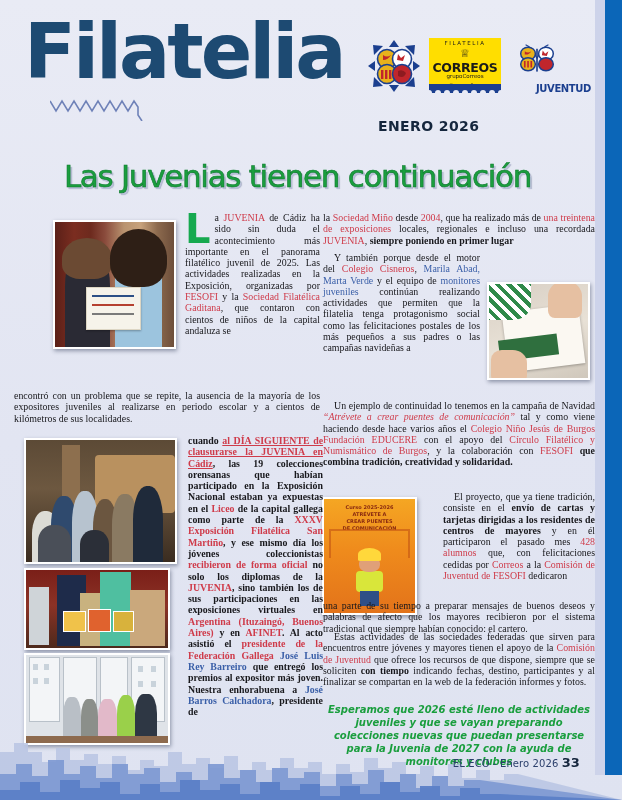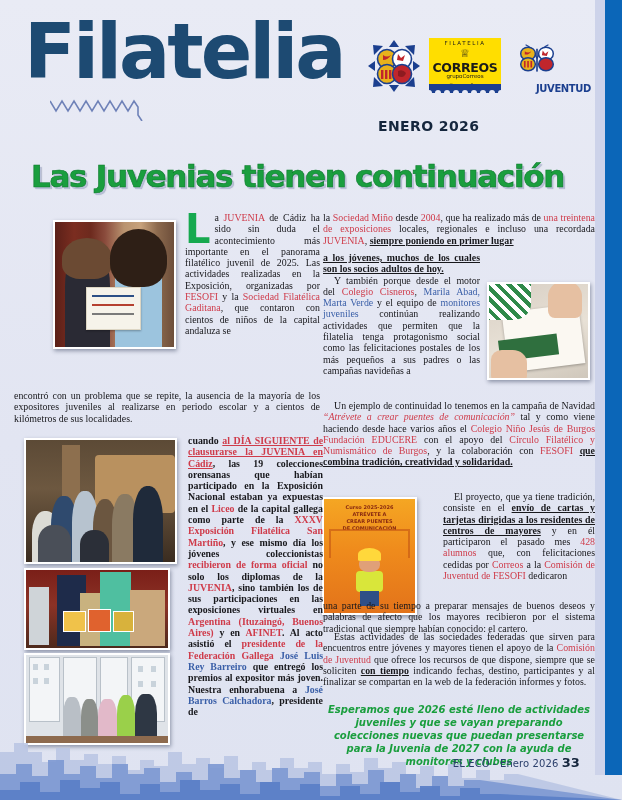--- a/index.html
+++ b/index.html
@@ -107,21 +107,21 @@
     color: #1b3f8f; letter-spacing: -0.4px; padding-left: 26px;
   }
 
   
   .headline {
     position: absolute;
     left: 0; top: 158px;
     width: 595px;
     text-align: center;
     font-family: "DejaVu Sans", sans-serif;
-    font-weight: bold;
+    font-weight: normal;
     font-size: 31px;
     letter-spacing: -1.3px;
     color: #1a9e3e;
     text-shadow: 1.5px 1.5px 0 #b9c0d8, 2px 2px 1px rgba(100,110,140,.5);
     -webkit-text-stroke: 0.6px #0d7a2d;
   }
 
   
   .col {
     position: absolute;
@@ -148,21 +148,21 @@
     font-family: "DejaVu Sans", sans-serif;
     font-weight: bold;
     font-size: 40px;
     line-height: 32px;
     color: #16a94f;
     margin: 1px 4px 0 0;
   }
 
   .hl { color: #cf3b4a; }          
   .hl2 { color: #3a5fa8; }          
-  .b { font-weight: bold; text-decoration: underline; }
+  .b { font-weight: bold; }
   .u { text-decoration: underline; }
   .it { font-style: italic; }
 
   
   .pullquote {
     position: absolute;
     left: 323px; top: 703px;
     width: 272px;
     text-align: center;
     font-family: "DejaVu Sans", sans-serif;
@@ -446,21 +446,20 @@
 
   <div class="col col-left2">
     <p class="noind">cuando <span class="hl u">al DÍA SIGUIENTE de clausurarse la JUVENIA en Cádiz</span>, las 19 colecciones orensanas que habían participado en la Exposición Nacional estaban ya expuestas en el <span class="hl">Liceo</span> de la capital gallega como parte de la <span class="hl">XXXV Exposición Filatélica San Martiño</span>, y ese mismo día los jóvenes coleccionistas <span class="hl">recibieron de forma oficial</span> no solo los diplomas de la <span class="hl">JUVENIA</span>, sino también los de sus participaciones en las exposiciones virtuales en <span class="hl">Argentina (Ituzaingó, Buenos Aires)</span> y en <span class="hl">AFINET</span>. Al acto asistió el <span class="hl">presidente de la Federación Gallega <span class="hl2">José Luis Rey Barreiro</span></span> que entregó los premios al expositor más joven. Nuestra enhorabuena a <span class="hl2">José Barros Calchadora</span>, presidente de</p>
   </div>
 
   <div class="col col-right">
     <p class="noind">la <span class="hl">Sociedad Miño</span> desde <span class="hl">2004</span>, que ha realizado más de <span class="hl">una treintena de exposiciones</span> locales, regionales e incluso una recordada <span class="hl">JUVENIA</span>, <span class="b">siempre poniendo en primer lugar</span></p>
   </div>
 
   <div class="col col-right-narrow">
-    <p class="noind"><span class="b">a los jóvenes, muchos de los cuales son los socios adultos de hoy.</span></p>
     <p>Y también porque desde el motor del <span class="hl">Colegio Cisneros</span>, <span class="hl2">Marila Abad, Marta Verde</span> y el equipo de <span class="hl2">monitores juveniles</span> continúan realizando actividades que permiten que la filatelia tenga protagonismo social como las felicitaciones postales de los más pequeños a sus padres o las campañas navideñas a</p>
   </div>
 
   <div class="col col-right2">
     <p>Un ejemplo de continuidad lo tenemos en la campaña de Navidad <span class="hl it">“Atrévete a crear puentes de comunicación”</span> tal y como viene haciendo desde hace varios años el <span class="hl">Colegio Niño Jesús de Burgos Fundación EDUCERE</span> con el apoyo del <span class="hl">Círculo Filatélico y Numismático de Burgos</span>, y la colaboración con <span class="hl">FESOFI</span> <span class="b">que combina tradición, creatividad y solidaridad.</span></p>
   </div>
 
   <div class="col col-right-narrow2">
     <p>El proyecto, que ya tiene tradición, consiste en el <span class="b">envío de cartas y tarjetas dirigidas a los residentes de centros de mayores</span> y en él participaron el pasado mes <span class="hl">428 alumnos</span> que, con felicitaciones cedidas por <span class="hl">Correos</span> a la <span class="hl">Comisión de Juventud de FESOFI</span> dedicaron</p>
   </div>

